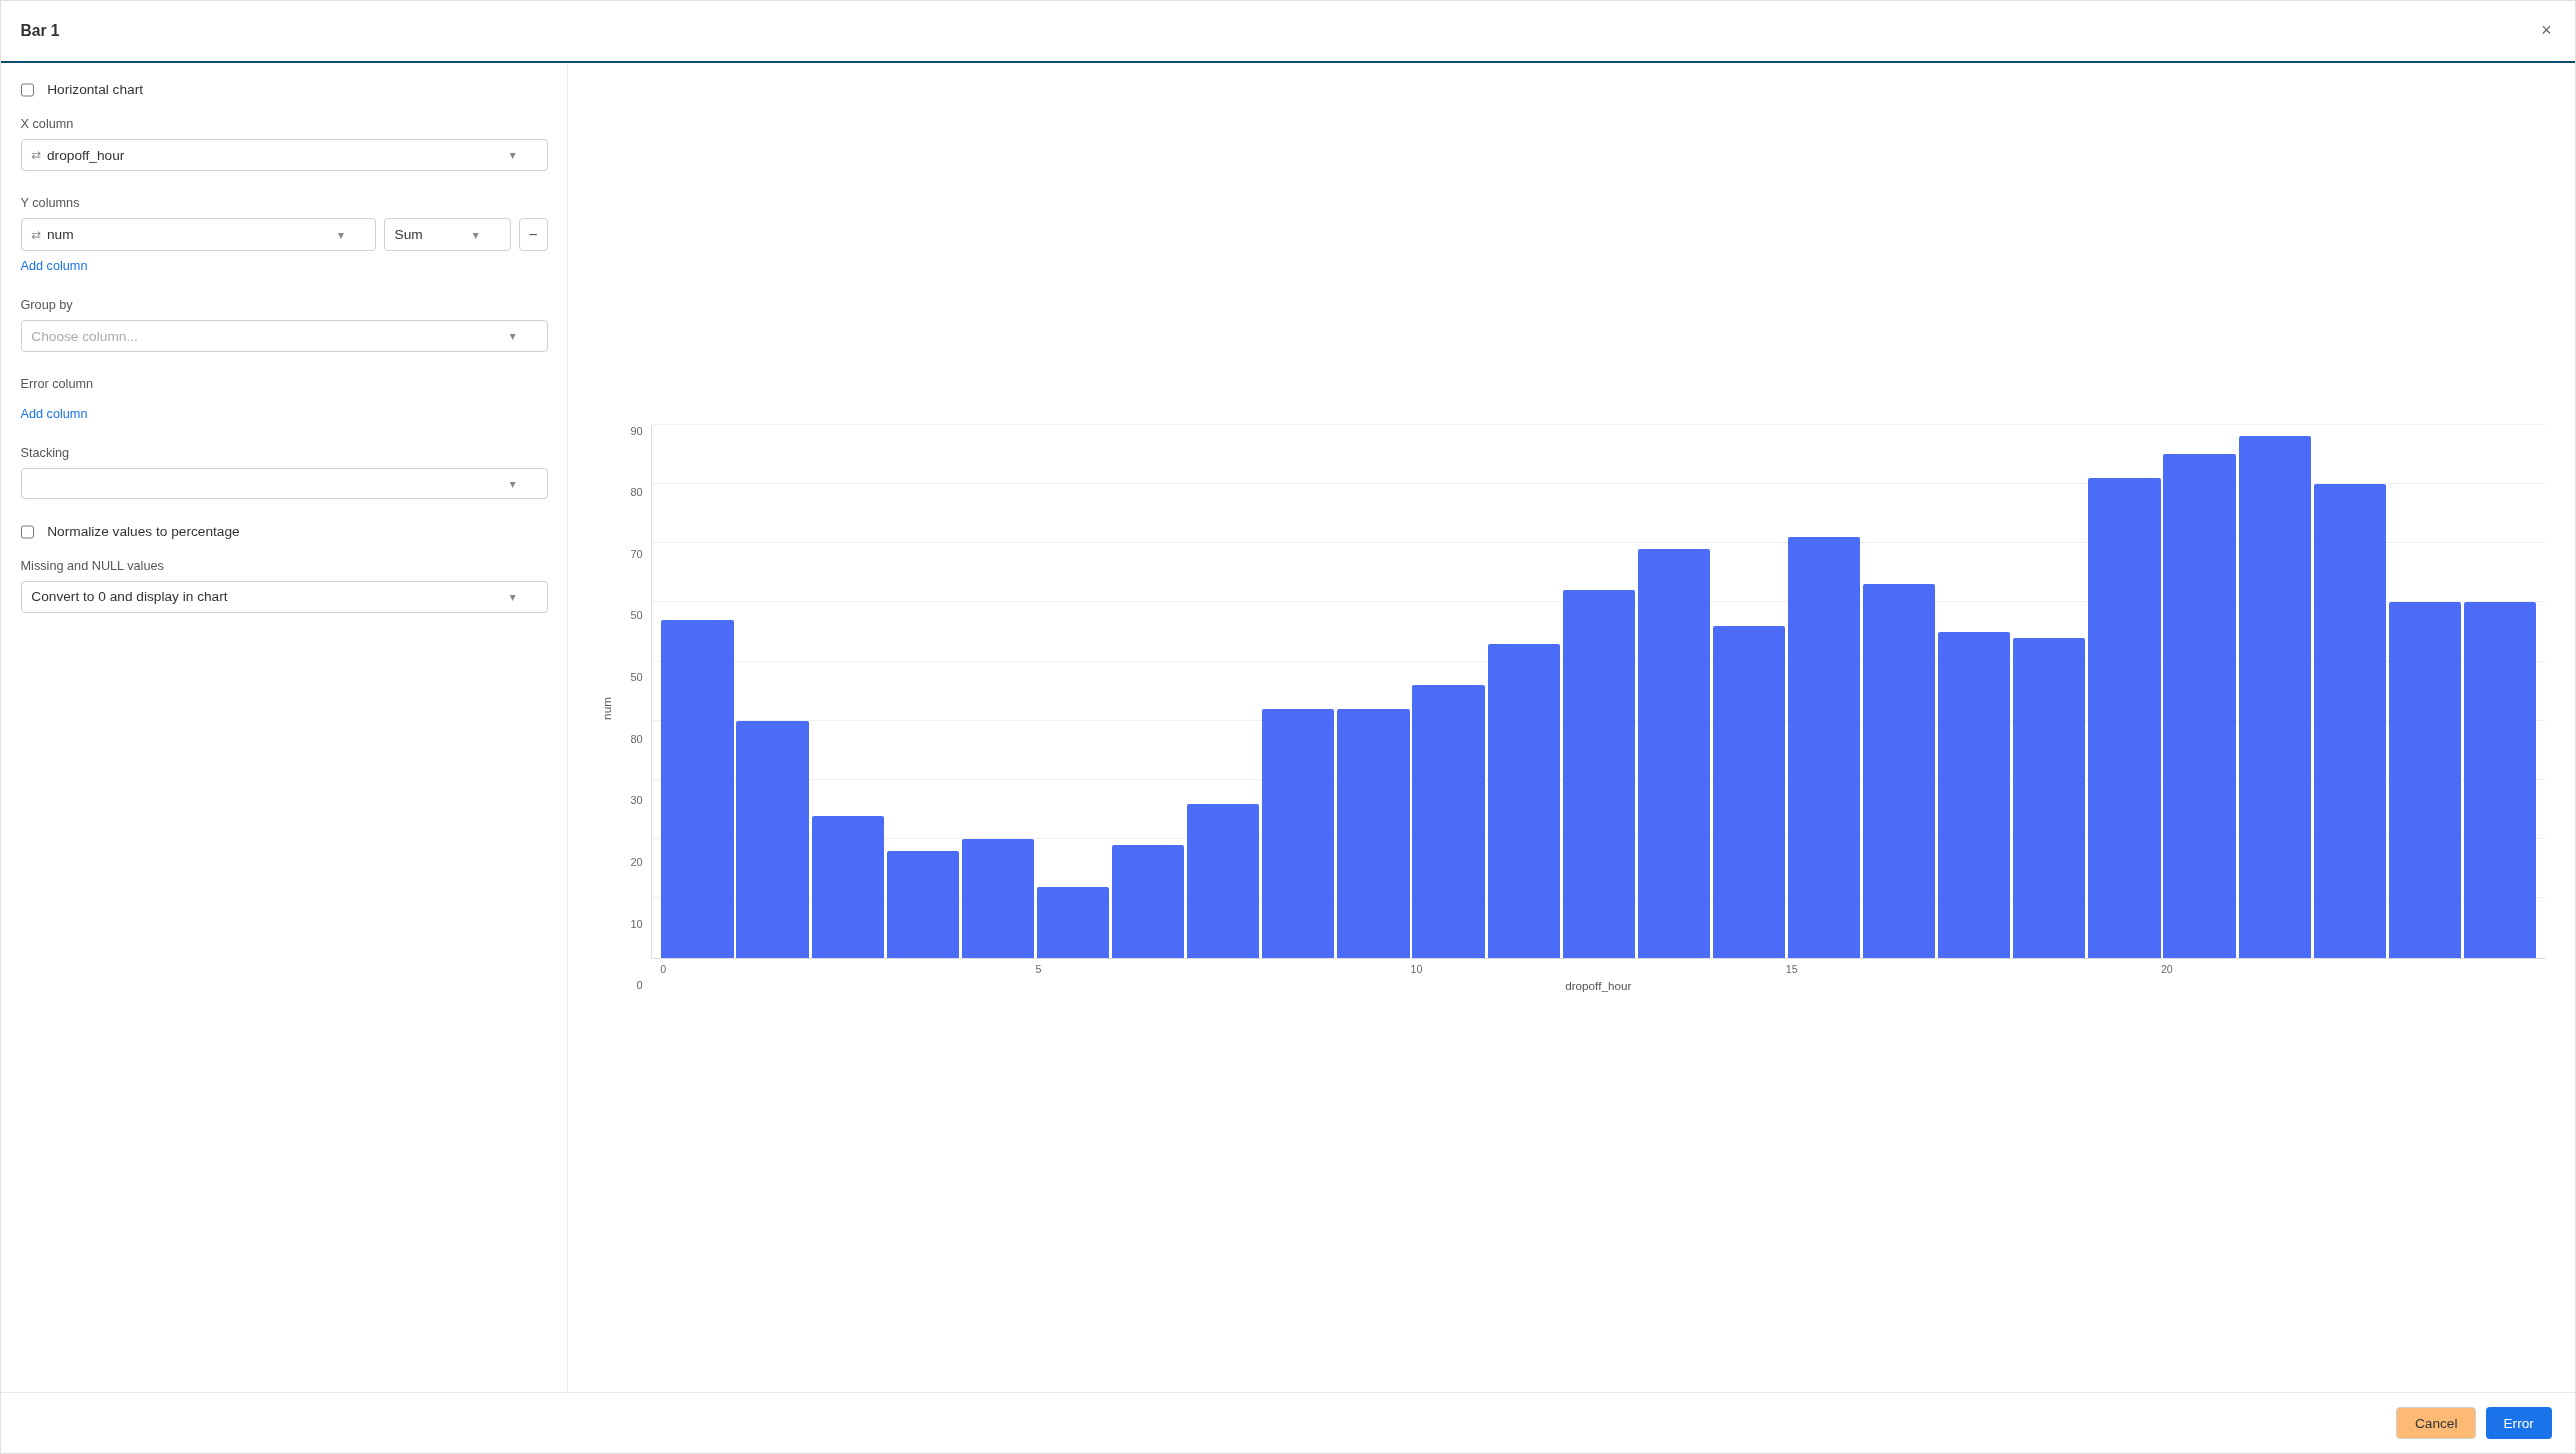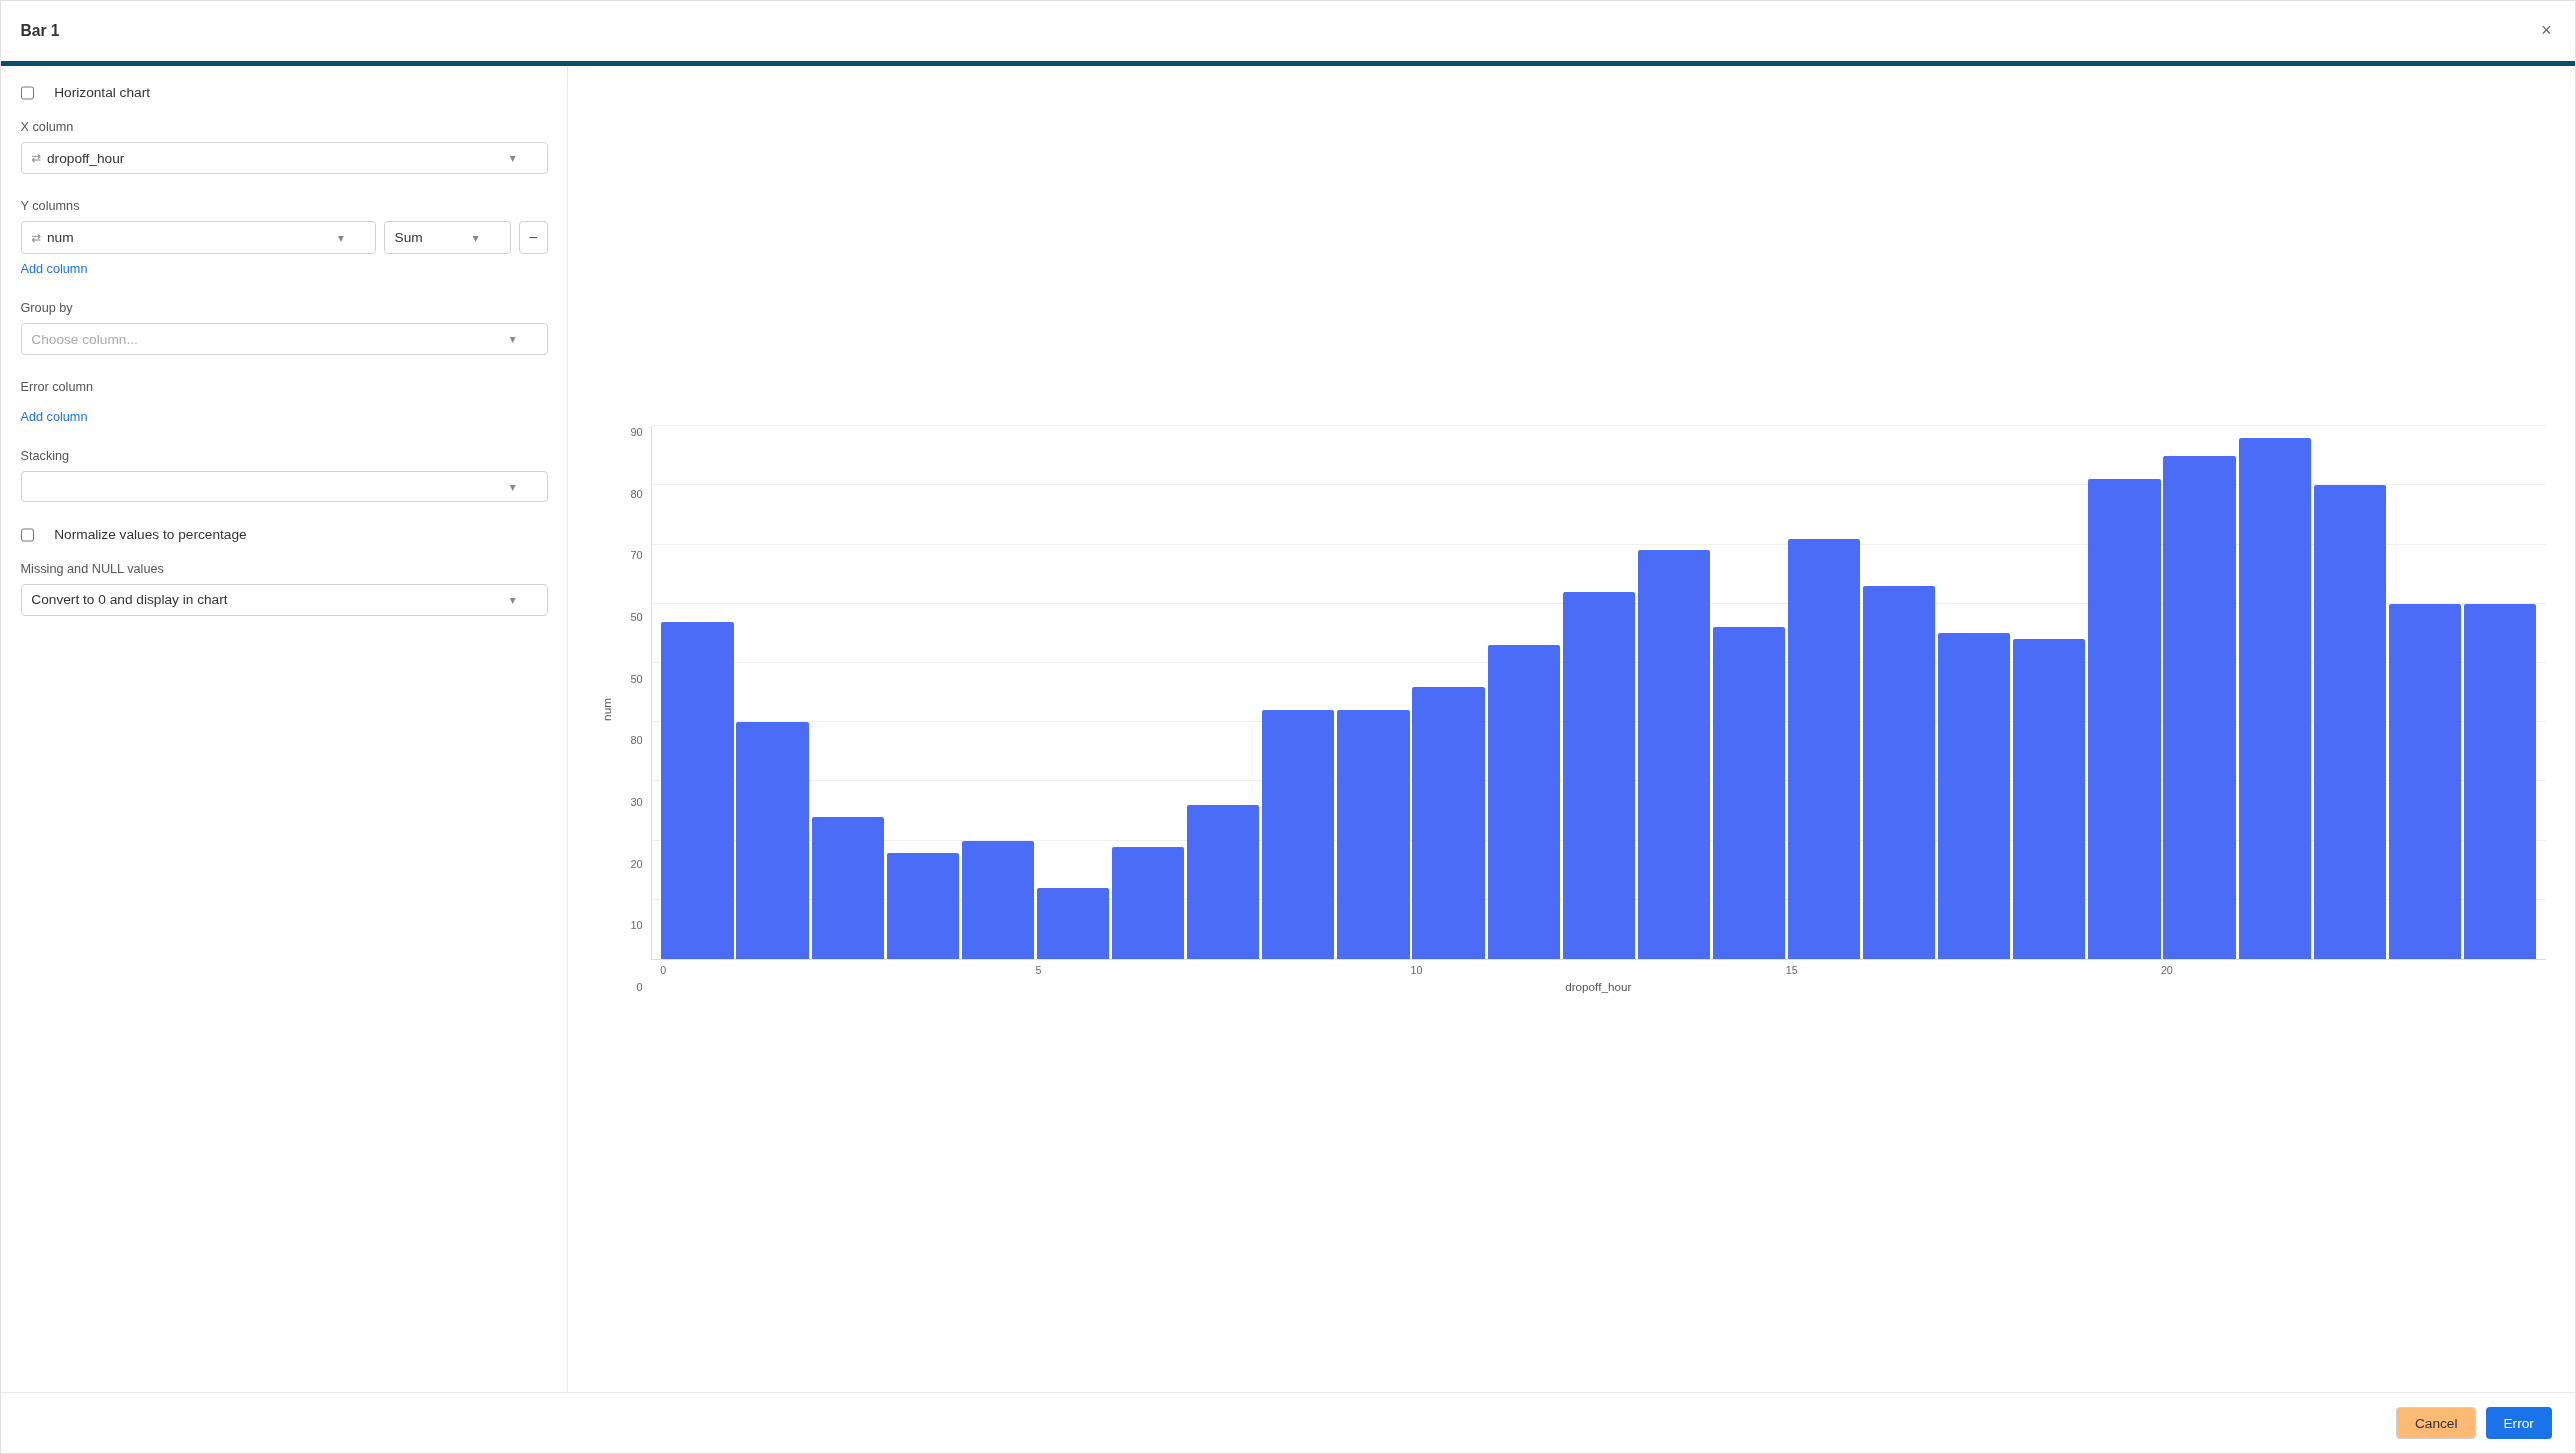--- a/index.html
+++ b/index.html
@@ -2,39 +2,39 @@
 <html><head>
   <meta charset="utf-8">
   <style>
     * { box-sizing: border-box; margin: 0; padding: 0; }
     body { font-family: -apple-system, BlinkMacSystemFont, 'Segoe UI', sans-serif; background: #fff; color: #333; font-size: 13.7px; }
 
     .dialog { width: 100vw; height: 100vh; display: flex; flex-direction: column; border: 1px solid #e0e0e0; }
 
     .dialog-header {
       display: flex; align-items: center; justify-content: space-between;
-      padding: 15.6px 19.5px; border-bottom: 5px solid #0c4a6e;
+      padding: 15.6px 19.5px; border-bottom: 2px solid #0c4a6e;
     }
     .dialog-title { font-size: 15.6px; font-weight: 600; }
     .close-btn { background: none; border: none; cursor: pointer; font-size: 17.6px; color: #666; padding: 3.9px; }
 
     .dialog-body { display: flex; flex: 1; overflow: hidden; }
 
     .left-panel { width: 567px; min-width: 567px; border-right: 1px solid #e8e8e8; display: flex; flex-direction: column; overflow: hidden; }
 
     .tabs { display: flex; border-bottom: 1px solid #e8e8e8; padding: 0 19.5px; flex-shrink: 0; }
     .tab { padding: 11.7px 13.7px; cursor: pointer; font-size: 13.7px; color: #666; border-bottom: 2px solid transparent; margin-bottom: -1px; }
     .tab.active { color: #1a73e8; border-bottom-color: #1a73e8; font-weight: 500; }
 
     .panel-content { flex: 1; overflow-y: auto; padding: 19.5px; }
 
     .form-group { margin-bottom: 25px; }
     .form-label { font-size: 12.7px; color: #555; margin-bottom: 7.8px; display: block; font-weight: 500; }
 
-    .checkbox-row { display: flex; align-items: center; gap: 20px; margin-bottom: 19.5px; }
+    .checkbox-row { display: flex; align-items: center; gap: 13px; margin-bottom: 19.5px; }
     .checkbox-row input[type="checkbox"] { width: 13.7px; height: 13.7px; }
     .checkbox-row label { font-size: 13.7px; color: #333; }
 
     .select-wrapper { position: relative; }
     .select-display {
       width: 100%; padding: 7.8px 31px 7.8px 9.8px; border: 1px solid #d0d0d0; border-radius: 3.9px;
       background: #fff; font-size: 13.7px; color: #333; cursor: pointer;
       display: flex; align-items: center; justify-content: space-between; user-select: none;
     }
     .select-display .chevron { color: #888; font-size: 11.7px; }

